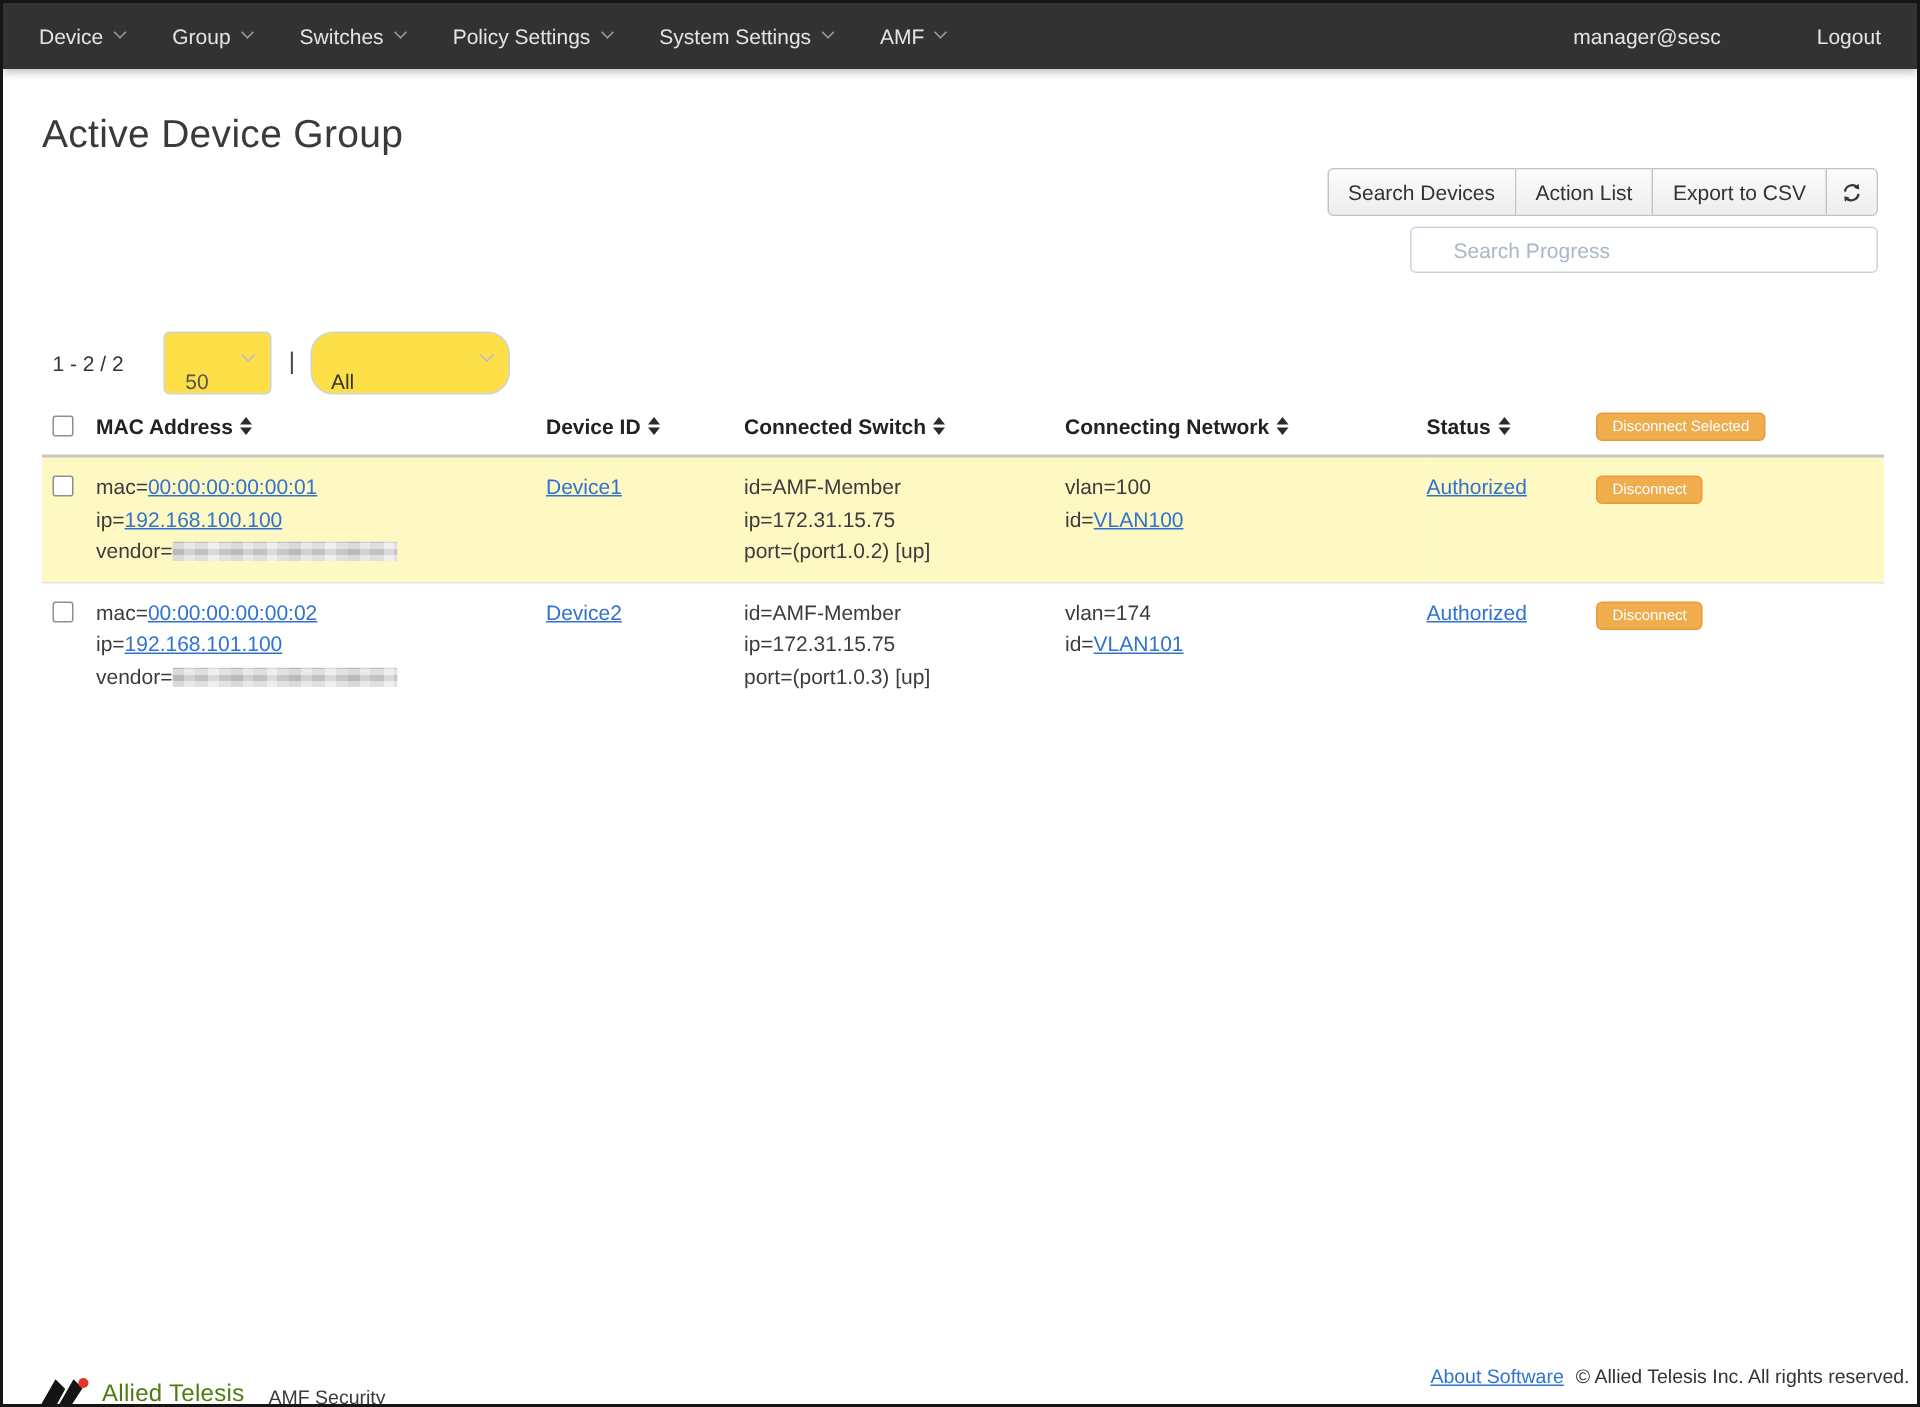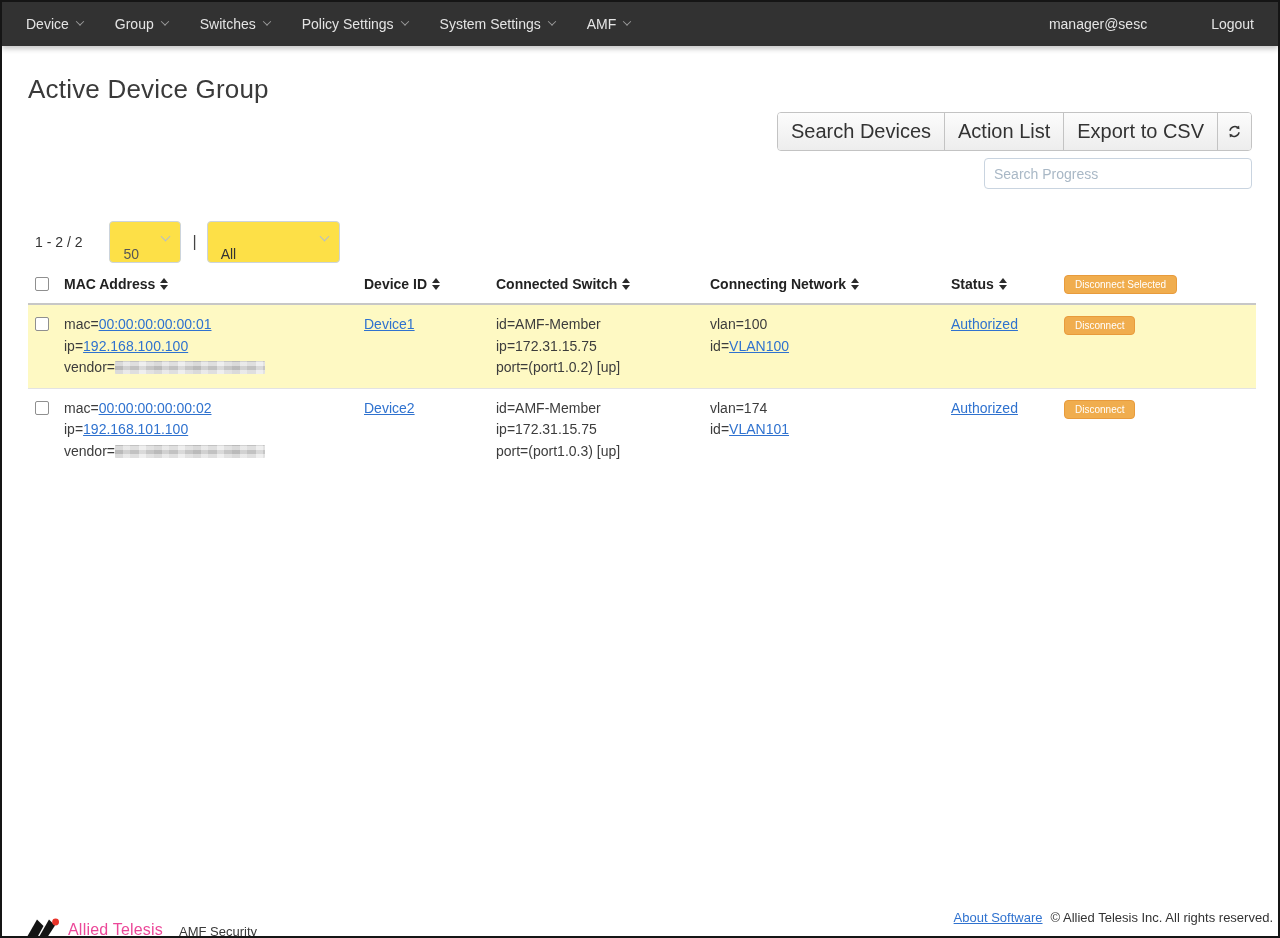--- a/index.html
+++ b/index.html
@@ -27,29 +27,29 @@
   }
   .nav-right{ margin-left:auto; display:flex; align-items:center; gap:64px; }
 
   
   .main{ flex:1; position:relative; padding:0 26px; }
   .page-title{ font-size:26px; font-weight:500; color:#3a3a3a; margin-top:28px; letter-spacing:.2px; }
 
   .top-controls{ position:absolute; top:66px; right:26px; display:flex; flex-direction:column; align-items:flex-end; gap:7px; }
   .btn-group{ display:flex; border-radius:4px; overflow:hidden; border:1px solid #c3c3c3; }
   .btn{
-    font-size:20px; color:#333; padding:7px 13px; cursor:pointer; white-space:nowrap;
+    font-size:14px; color:#333; padding:7px 13px; cursor:pointer; white-space:nowrap;
     background:linear-gradient(#fcfcfc,#ededed); border:none; border-right:1px solid #c3c3c3;
     font-family:inherit;
   }
   .btn:last-child{ border-right:none; }
   .btn-icon{ padding:7px 9px; display:flex; align-items:center; }
   .search-progress{
-    width:268px; height:31px; border:1px solid #c9d4e0; border-radius:4px;
-    padding:0 9px; font-size:14px; color:#333; outline:none; font-family:inherit;
+    width:312px; height:31px; border:1px solid #c9d4e0; border-radius:4px;
+    padding:0 28px; font-size:14px; color:#333; outline:none; font-family:inherit;
   }
   .search-progress::placeholder{ color:#a9b8c6; }
 
   
   .list-controls{ display:flex; align-items:center; margin-top:116px; margin-left:7px; font-size:14px; color:#333; }
   .range-text{ white-space:nowrap; }
   .select{
     position:relative; height:42px; border:1px solid #ccd4dc; border-radius:4px;
     display:flex; align-items:flex-end; padding:0 28px 0 13px; color:#555; cursor:pointer; background:#fde047;
   }
@@ -58,21 +58,21 @@
     border-right:1.6px solid #b5bec8; border-bottom:1.6px solid #b5bec8; transform:rotate(45deg);
   }
   .sel-pagesize{ margin-left:27px; min-width:72px; }
   .pipe{ margin-left:11px; color:#444; font-size:16px; }
   .search-box{
     margin-left:12px; width:183px; height:31px; border:1px solid #ccd4dc; border-radius:4px;
     display:flex; align-items:center; padding:0 10px; gap:8px; background:#fff;
   }
   .search-box input{ border:none; outline:none; width:100%; font-size:14px; color:#333; font-family:inherit; }
   .search-box input::placeholder{ color:#b9bfc6; }
-  .sel-filter{ margin-left:10px; min-width:133px; color:#333; }
+  .sel-filter{ margin-left:10px; min-width:133px; color:#333;border-radius:15px; }
 
   
   table{ border-collapse:collapse; table-layout:fixed; width:1228px; margin-top:6px; }
   col.c-check{ width:36px; } col.c-mac{ width:300px; } col.c-dev{ width:132px; }
   col.c-sw{ width:214px; } col.c-net{ width:241px; } col.c-st{ width:113px; } col.c-act{ width:192px; }
   th{ text-align:left; font-size:14px; color:#222; padding:5px 0 9px; vertical-align:middle; cursor:pointer; }
   thead tr{ border-bottom:2px solid #c7c7c7; }
   .th-inner{ display:inline-flex; align-items:center; gap:5px; }
   .sort-icon{ display:inline-flex; flex-direction:column; gap:2px; }
   .sort-icon .up{ width:0; height:0; border-left:4px solid transparent; border-right:4px solid transparent; border-bottom:5px solid #2b2b2b; }
@@ -95,21 +95,21 @@
     display:inline-block; width:150px; height:13px; vertical-align:-2px; border-radius:1px;
     background-image:
       repeating-linear-gradient(0deg, rgba(255,255,255,.35) 0 4px, rgba(0,0,0,.06) 4px 8px),
       repeating-linear-gradient(90deg,#c6c6c6 0 8px,#dedede 8px 15px,#cecece 15px 24px,#e7e7e7 24px 31px,#d2d2d2 31px 39px);
     filter:blur(.5px);
   }
 
   
   .footer{ flex-shrink:0; height:36px; display:flex; align-items:center; padding:0 5px 2px 24px; font-size:13px; color:#333; }
   .brand{ display:flex; align-items:flex-end; gap:8px; }
-  .brand-name{ font-size:16px; color:#ec4899; letter-spacing:.2px; }
+  .brand-name{ font-size:16px; color:#4d7c0f; letter-spacing:.2px; }
   .product-name{ margin-left:8px; font-size:13px; color:#3a3a3a;margin-top:28px; }
   .footer-right{ margin-left:auto; display:flex; align-items:center; gap:8px; white-space:nowrap; }
 
   .icon-svg{ display:block; }
 </style>
 </head>
 <body>
 
 <div class="viewport">
 

